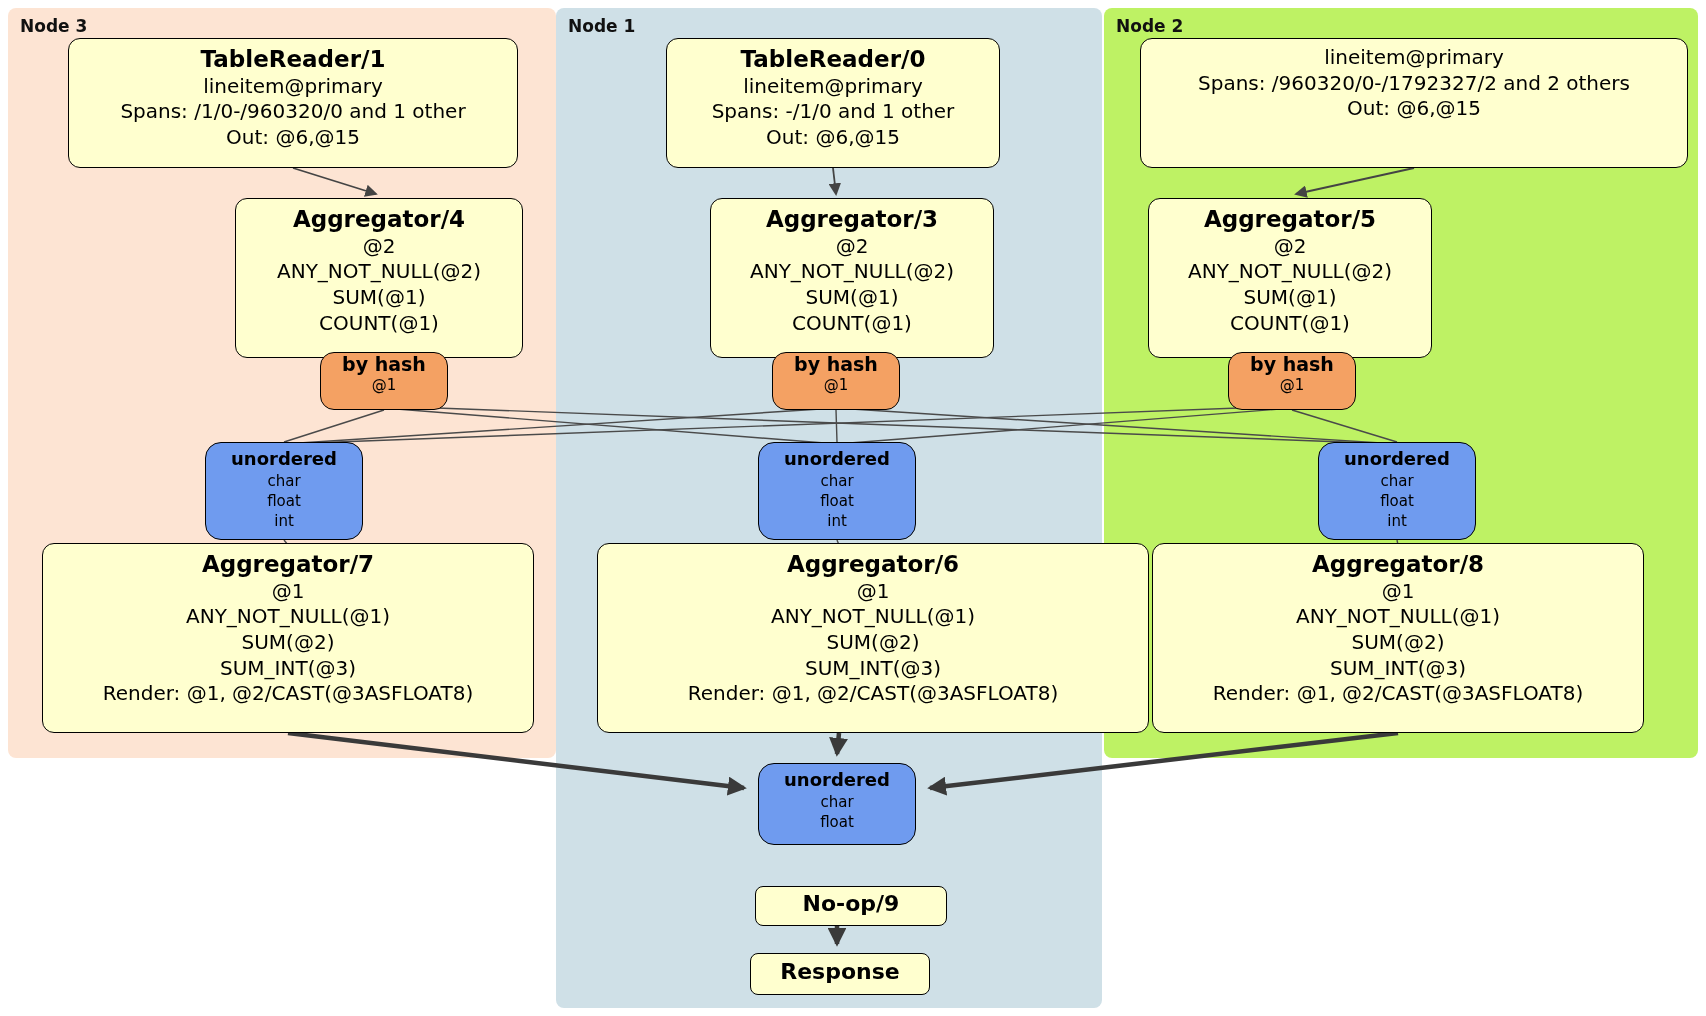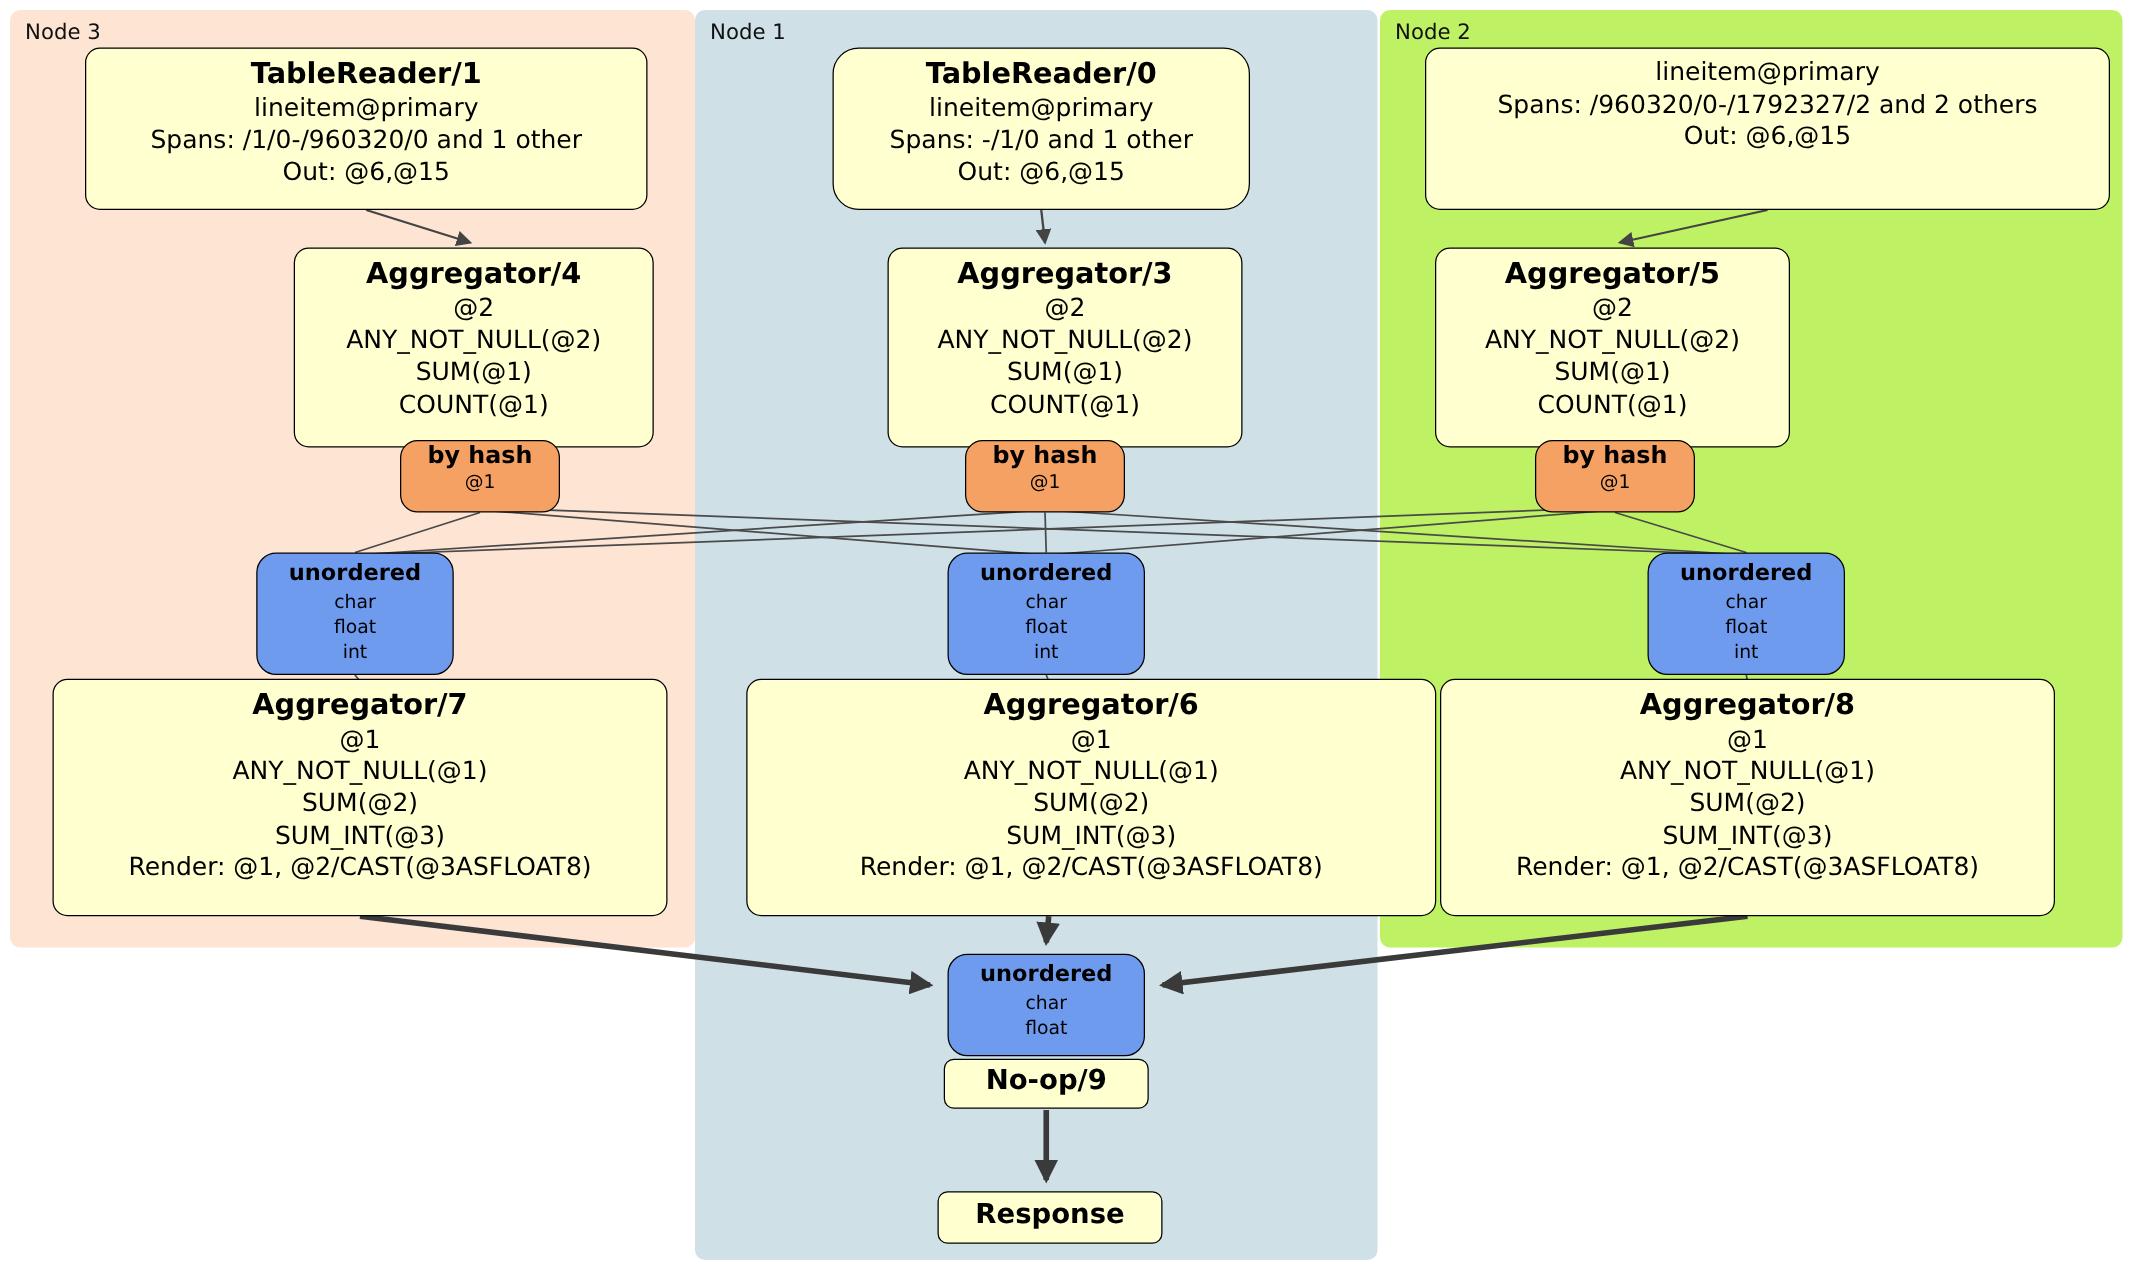--- a/index.html
+++ b/index.html
@@ -3,21 +3,21 @@
 <meta charset="utf-8">
 <style>
   html,body{margin:0;padding:0;background:#ffffff;}
   #canvas{
     position:relative;
     width:1706px;height:1016px;
     font-family:"DejaVu Sans","Liberation Sans",sans-serif;
     color:#000;
     overflow:hidden;
   }
-  .region{position:absolute;border-radius:8px;z-index:0;}
+  .region{position:absolute;border-radius:8px;z-index:0;font-weight:bold;}
   .region-label{position:absolute;top:8px;left:12px;font-size:17px;color:#111;}
   #edges{position:absolute;left:0;top:0;z-index:1;}
   .box{
     position:absolute;z-index:2;box-sizing:border-box;
     background:#ffffcf;border:1.5px solid #000;border-radius:12px;
     text-align:center;padding:6px 8px;
   }
   .box .t{font-weight:700;font-size:23px;line-height:1.25;}
   .box .l{font-size:20px;line-height:1.28;}
   .router{
@@ -124,21 +124,21 @@
 
   <div class="box" style="left:42px;top:543px;width:492px;height:190px;">
     <div class="t">Aggregator/7</div>
     <div class="l">@1</div>
     <div class="l">ANY_NOT_NULL(@1)</div>
     <div class="l">SUM(@2)</div>
     <div class="l">SUM_INT(@3)</div>
     <div class="l">Render: @1, @2/CAST(@3ASFLOAT8)</div>
   </div>
 
-  <div class="box" style="left:666px;top:38px;width:334px;height:130px;border-radius:21px;">
+  <div class="box" style="left:666px;top:38px;width:334px;height:130px;">
     <div class="t">TableReader/0</div>
     <div class="l">lineitem@primary</div>
     <div class="l">Spans: -/1/0 and 1 other</div>
     <div class="l">Out: @6,@15</div>
   </div>
 
   <div class="box" style="left:710px;top:198px;width:284px;height:160px;text-align:center;">
     <div class="t">Aggregator/3</div>
     <div class="l">@2</div>
     <div class="l">ANY_NOT_NULL(@2)</div>
@@ -201,21 +201,21 @@
     <div class="l">SUM_INT(@3)</div>
     <div class="l">Render: @1, @2/CAST(@3ASFLOAT8)</div>
   </div>
 
   <div class="sync" style="left:758px;top:763px;width:158px;height:82px;">
     <div class="st">unordered</div>
     <div class="sl">char</div>
     <div class="sl">float</div>
   </div>
 
-  <div class="small-box" style="left:755px;top:847px;width:164px;height:40px;padding-top:3px;">
+  <div class="small-box" style="left:755px;top:886px;width:192px;height:40px;padding-top:3px;">
     <div class="t">No-op/9</div>
   </div>
 
   <div class="small-box" style="left:750px;top:953px;width:180px;height:42px;padding-top:4px;">
     <div class="t">Response</div>
   </div>
 
 </div>
 
 </body></html>

